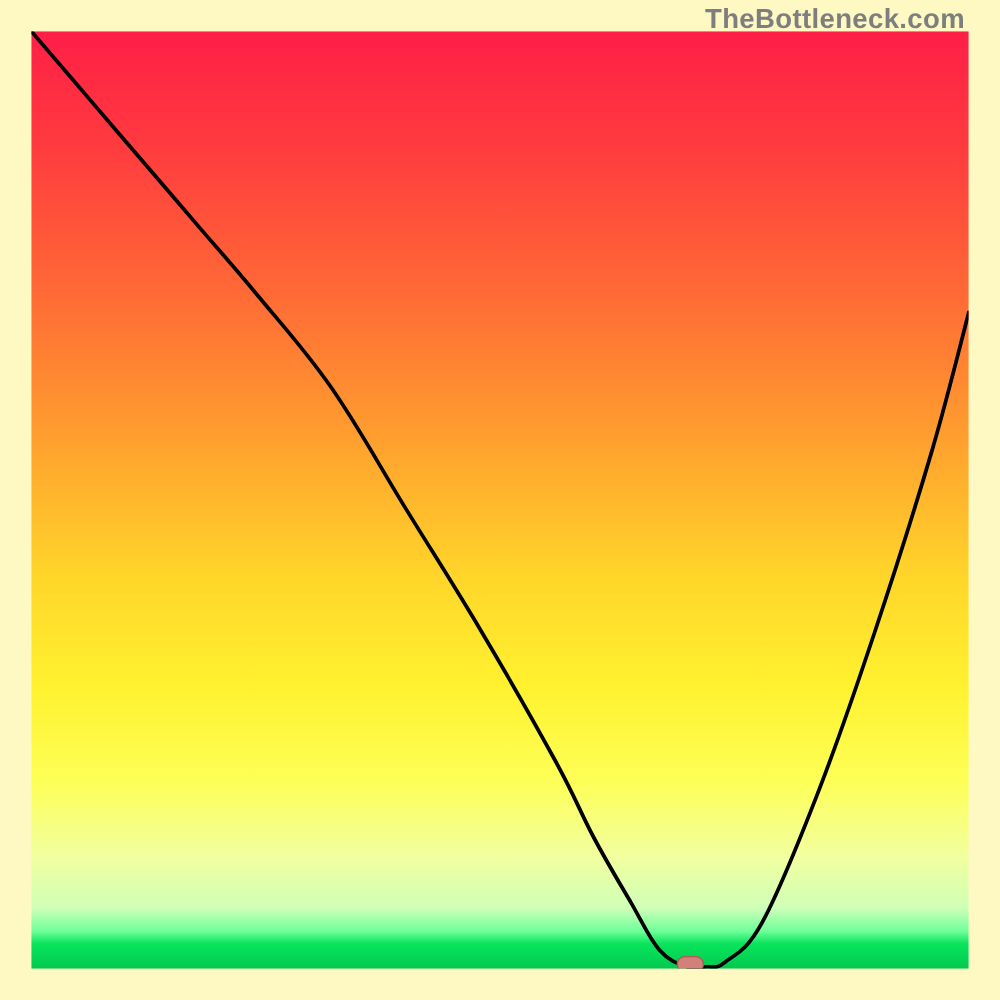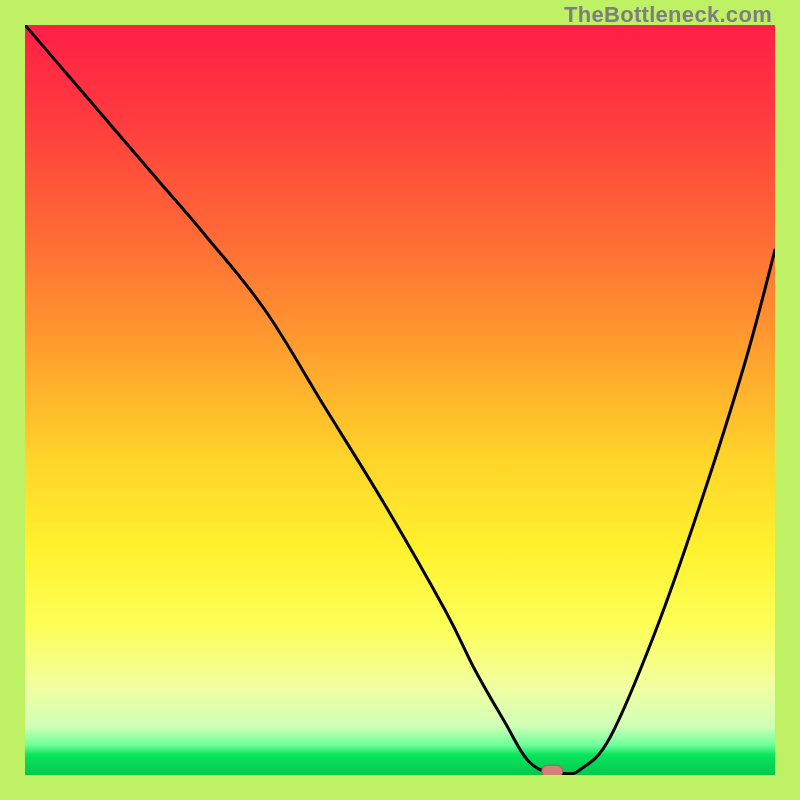--- a/index.html
+++ b/index.html
@@ -7,21 +7,21 @@
     padding: 0;
     width: 800px;
     height: 800px;
     background: #000;
     overflow: hidden;
     font-family: Arial, Helvetica, sans-serif;
   }
   .frame {
     position: absolute;
     inset: 0;
-    background: #bef264;
+    background: #fef9c3;
   }
   .plot-area {
     position: absolute;
     left: 25px;
     top: 25px;
     width: 750px;
     height: 750px;
     overflow: hidden;
   }
   .gradient-bg {

